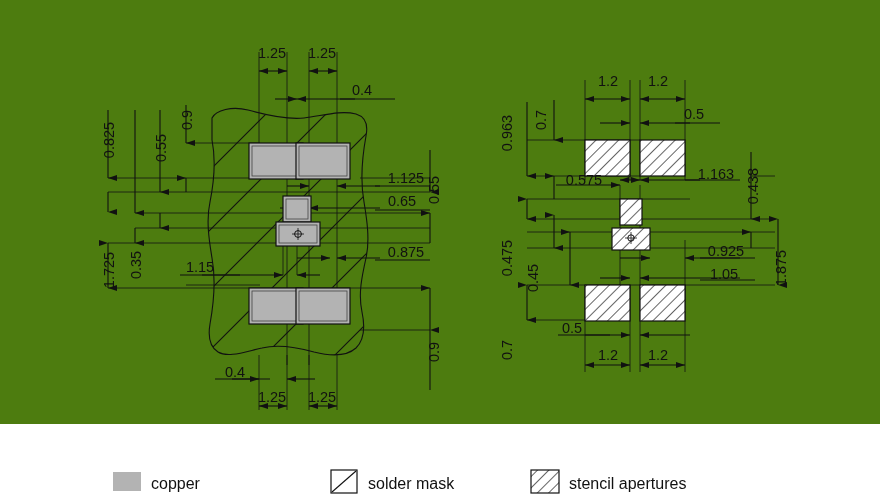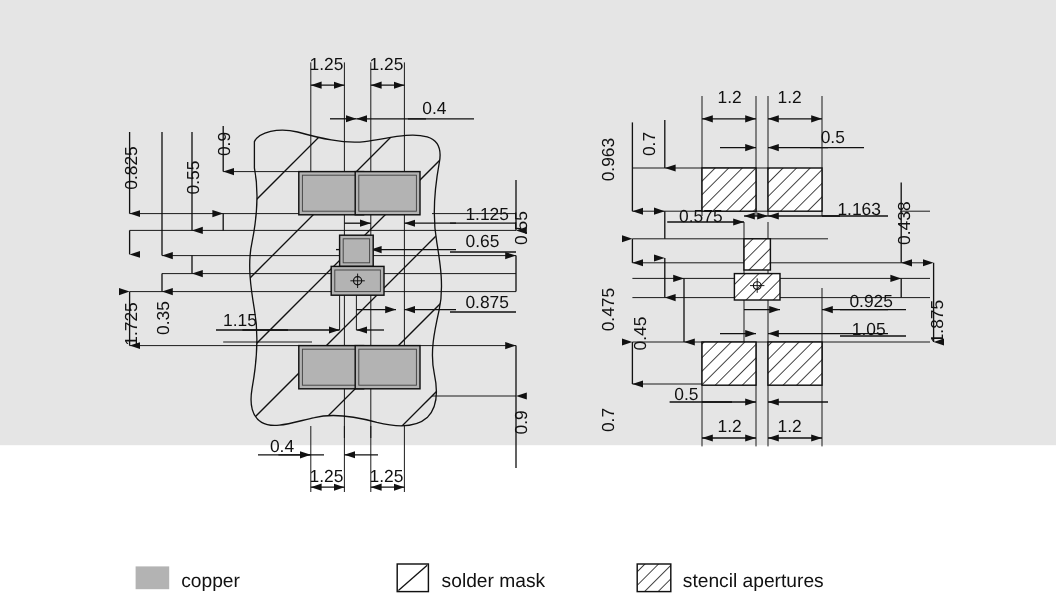--- a/index.html
+++ b/index.html
@@ -1,18 +1,18 @@
 <!DOCTYPE html>
 <html><head>
 <meta charset="utf-8">
 <style>
   html,body{margin:0;padding:0;background:#ffffff;}
   body{width:880px;height:495px;overflow:hidden;
        font-family:"Liberation Sans",sans-serif;color:#1a1a1a;}
-  #root{position:relative;width:880px;height:371px;background:#e5e5e5;}
+  #root{position:relative;width:880px;height:424px;background:#4d7c0f;}
   svg{display:block;}
   .dimtxt{font-family:"Liberation Sans",sans-serif;font-size:14.5px;fill:#111;}
   .legtxt{font-family:"Liberation Sans",sans-serif;font-size:16px;fill:#111;}
   .ln{stroke:#111;fill:none;}
   .thin{stroke-width:0.8;}
   .med{stroke-width:1.1;}
   .copperfill{fill:#b3b3b3;stroke:#111;stroke-width:1.2;}
   .copperinner{fill:#b3b3b3;stroke:#444;stroke-width:0.8;}
   .hatchbox{stroke:#111;stroke-width:1.2;}
 </style>

